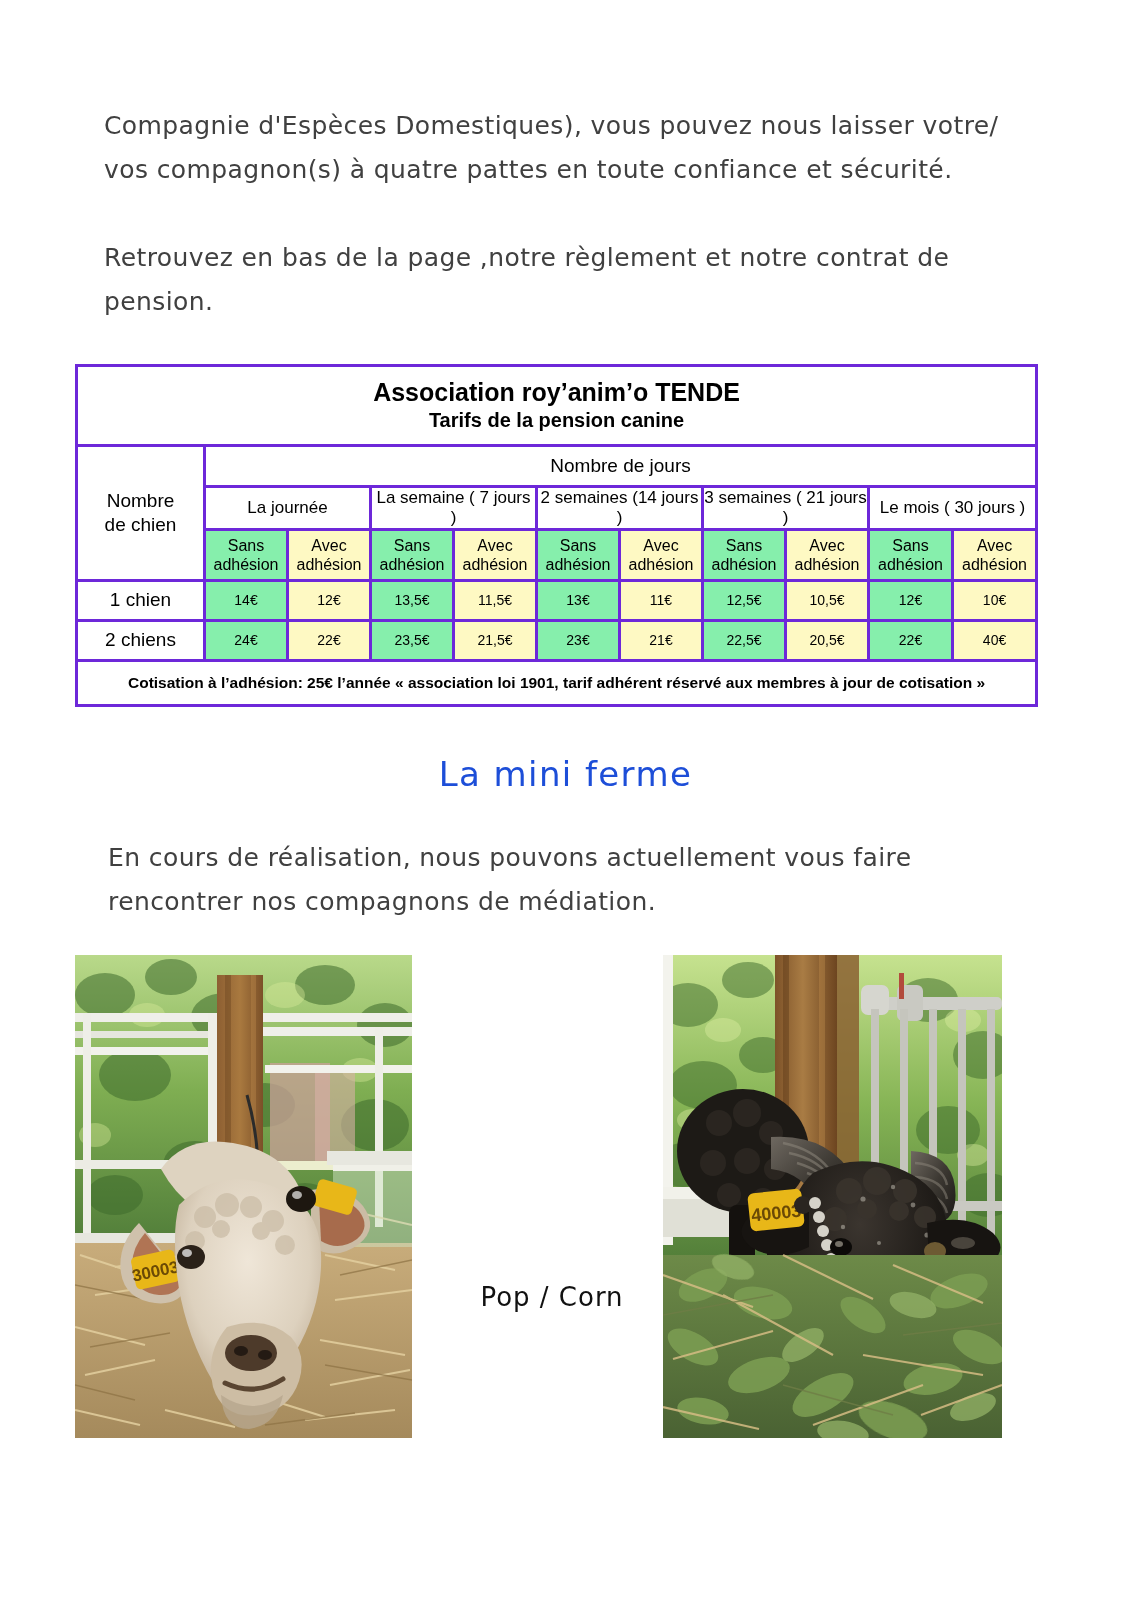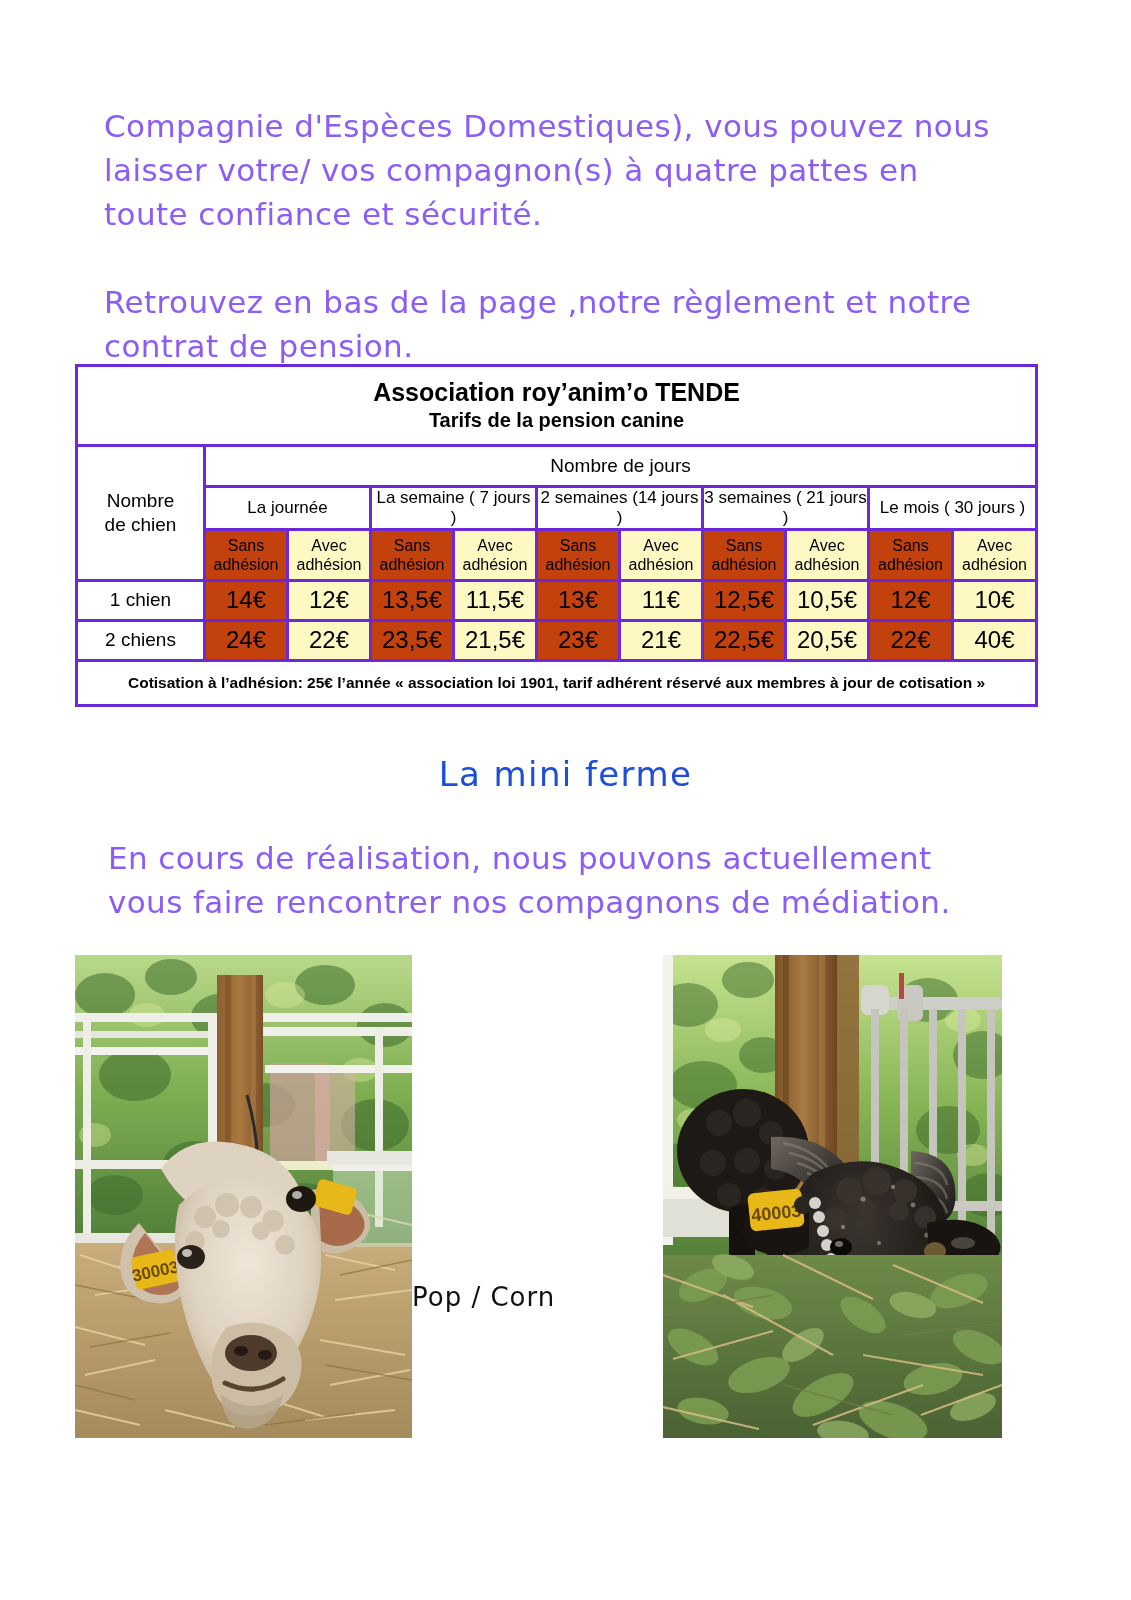--- a/index.html
+++ b/index.html
@@ -11,23 +11,23 @@
     width: 1131px;
     height: 1600px;
     position: relative;
     font-family: "Liberation Sans", sans-serif;
     overflow: hidden;
   }
 
   
   .hand {
     font-family: "DejaVu Sans", sans-serif;
-    font-size: 31px;
+    font-size: 25px;
     line-height: 44px;
-    color: #8b5cf6;
+    color: #404040;
     letter-spacing: 0.4px;
     font-weight: 400;
   }
 
   #intro-block {
     position: absolute;
     left: 104px;
     top: 104px;
     width: 900px;
   }
@@ -82,26 +82,26 @@
     font-size: 17px;
   }
   .cell-adh {
     height: 48px;
     font-size: 16px;
     line-height: 1.2;
   }
   .cell-adh span { display: block; }
   .cell-price {
     height: 37px;
-    font-size: 24px;
+    font-size: 14px;
   }
   .cell-dogs {
     font-size: 19px;
   }
-  .green { background: #c2410c; }
+  .green { background: #86efac; }
   .yellow { background: #fef9c3; }
   .cell-note {
     height: 34px;
     font-size: 15.5px;
     font-weight: bold;
     padding: 4px 6px !important;
     margin-top: 41px;
   }
 
   
@@ -144,21 +144,21 @@
     width: 339px;
     height: 483px;
   }
   .photo svg { display: block; width: 100%; height: 100%; }
 
   #photo-caption {
     position: absolute;
     left: 412px;
     top: 1282px;
     width: 280px;
-    text-align: left;
+    text-align: center;
     font-family: "DejaVu Sans", sans-serif;
     font-size: 26px;
     color: #111111;
     letter-spacing: 1px;
   }
 </style>
 </head>
 <body>
 
 <div id="intro-block">

